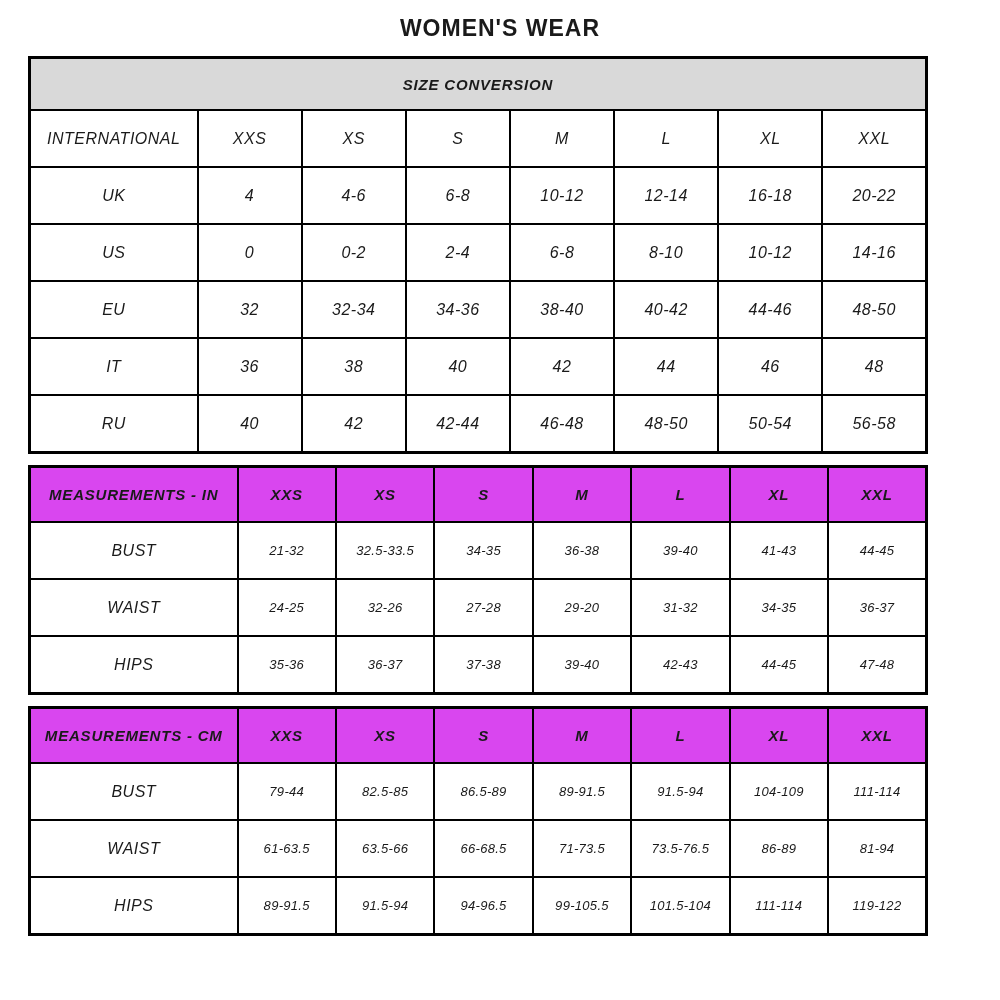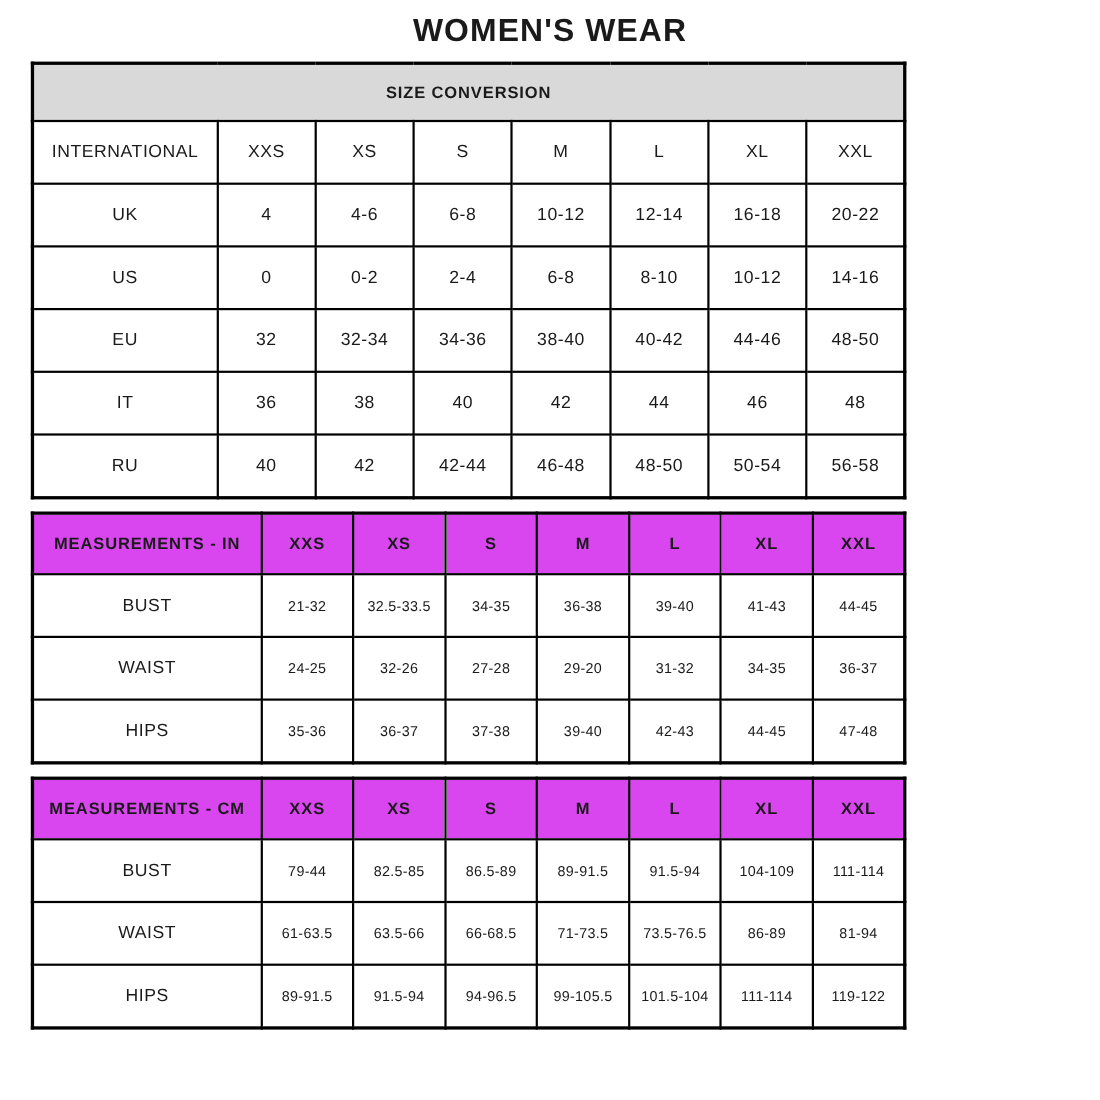--- a/index.html
+++ b/index.html
@@ -14,30 +14,31 @@
     height: 1000px;
     background: #ffffff;
     box-sizing: border-box;
     padding: 0 28px;
   }
   .page-title {
     height: 56px;
     display: flex;
     align-items: center;
     justify-content: center;
-    font-size: 29px;
+    font-size: 23px;
     font-weight: bold;
     letter-spacing: 1px;
     color: #1a1a1a;
   }
   table {
     border-collapse: collapse;
-    width: 796px;
+    width: 900px;
     table-layout: fixed;
     background: #ffffff;
+    font-style: italic;
   }
   table, td, th {
     border: 2px solid #000000;
   }
   table {
     border-width: 3px;
   }
   td, th {
     text-align: center;
     vertical-align: middle;

